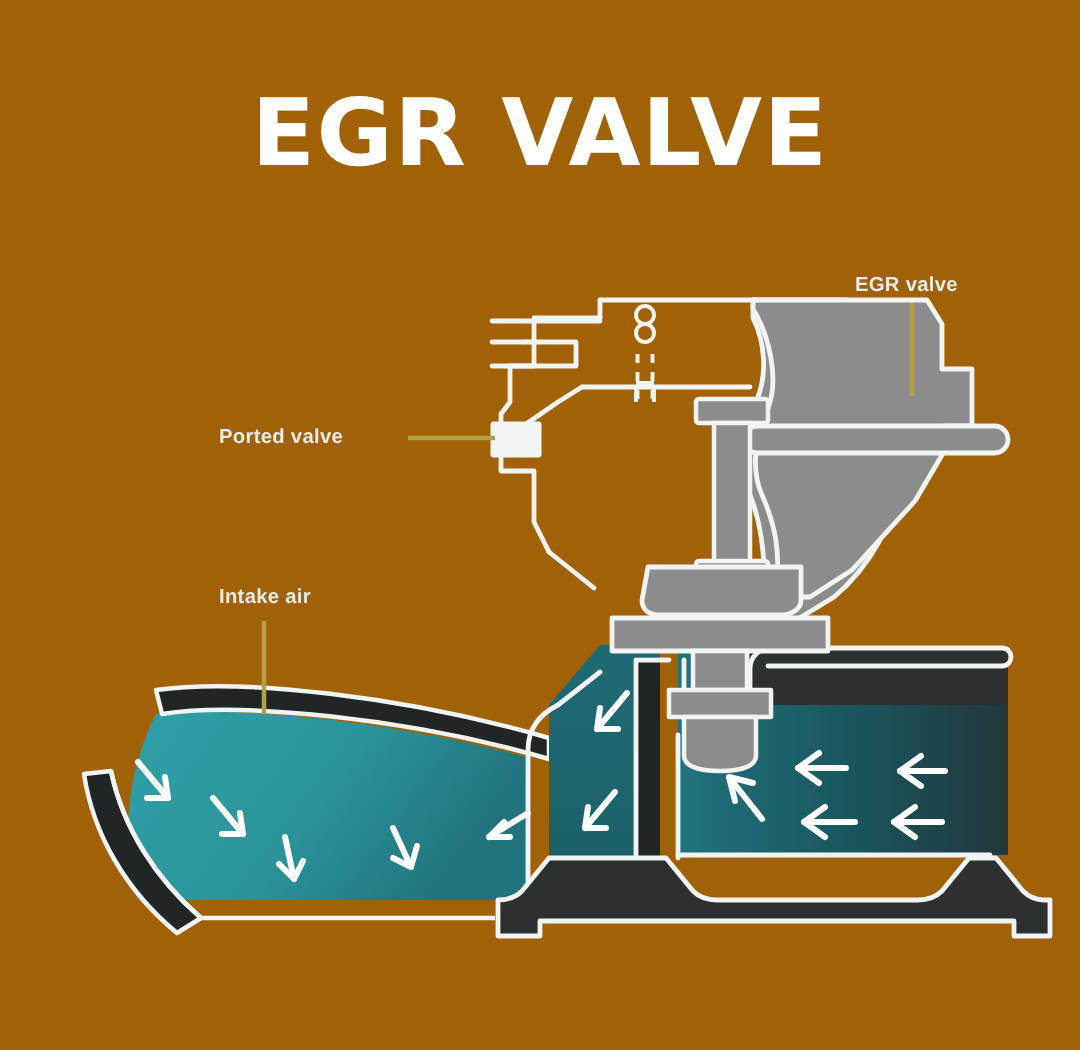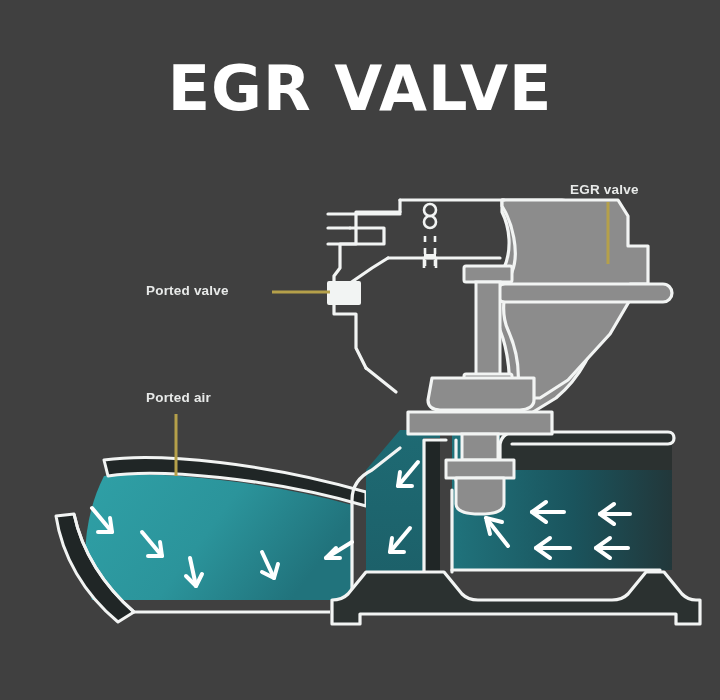--- a/index.html
+++ b/index.html
@@ -10,21 +10,21 @@
   body {
     width: 720px;
     height: 700px;
     overflow: hidden;
     font-family: "Liberation Sans", sans-serif;
   }
   #stage {
     position: relative;
     width: 720px;
     height: 700px;
-    background: #404040;
+    background: #a16207;
   }
   #diagram-title {
     position: absolute;
     left: 0;
     top: 58px;
     width: 720px;
     text-align: center;
     color: #ffffff;
     font-family: "DejaVu Sans", sans-serif;
     font-size: 62px;
@@ -268,15 +268,15 @@
       <line x1="608" y1="202" x2="608" y2="264" stroke="#b5a04a" stroke-width="3"></line>
       <line x1="272" y1="292" x2="330" y2="292" stroke="#b5a04a" stroke-width="3"></line>
       <line x1="176" y1="414" x2="176" y2="476" stroke="#b5a04a" stroke-width="3"></line>
     </g>
   </svg>
 
   <div class="callout-label" id="label-egr-valve">EGR valve</div>
 
   <div class="callout-label" id="label-ported-vacuum">Ported valve</div>
 
-  <div class="callout-label" id="label-intake-air">Ported air</div>
+  <div class="callout-label" id="label-intake-air">Intake air</div>
 
 </div>
 
 </body></html>

